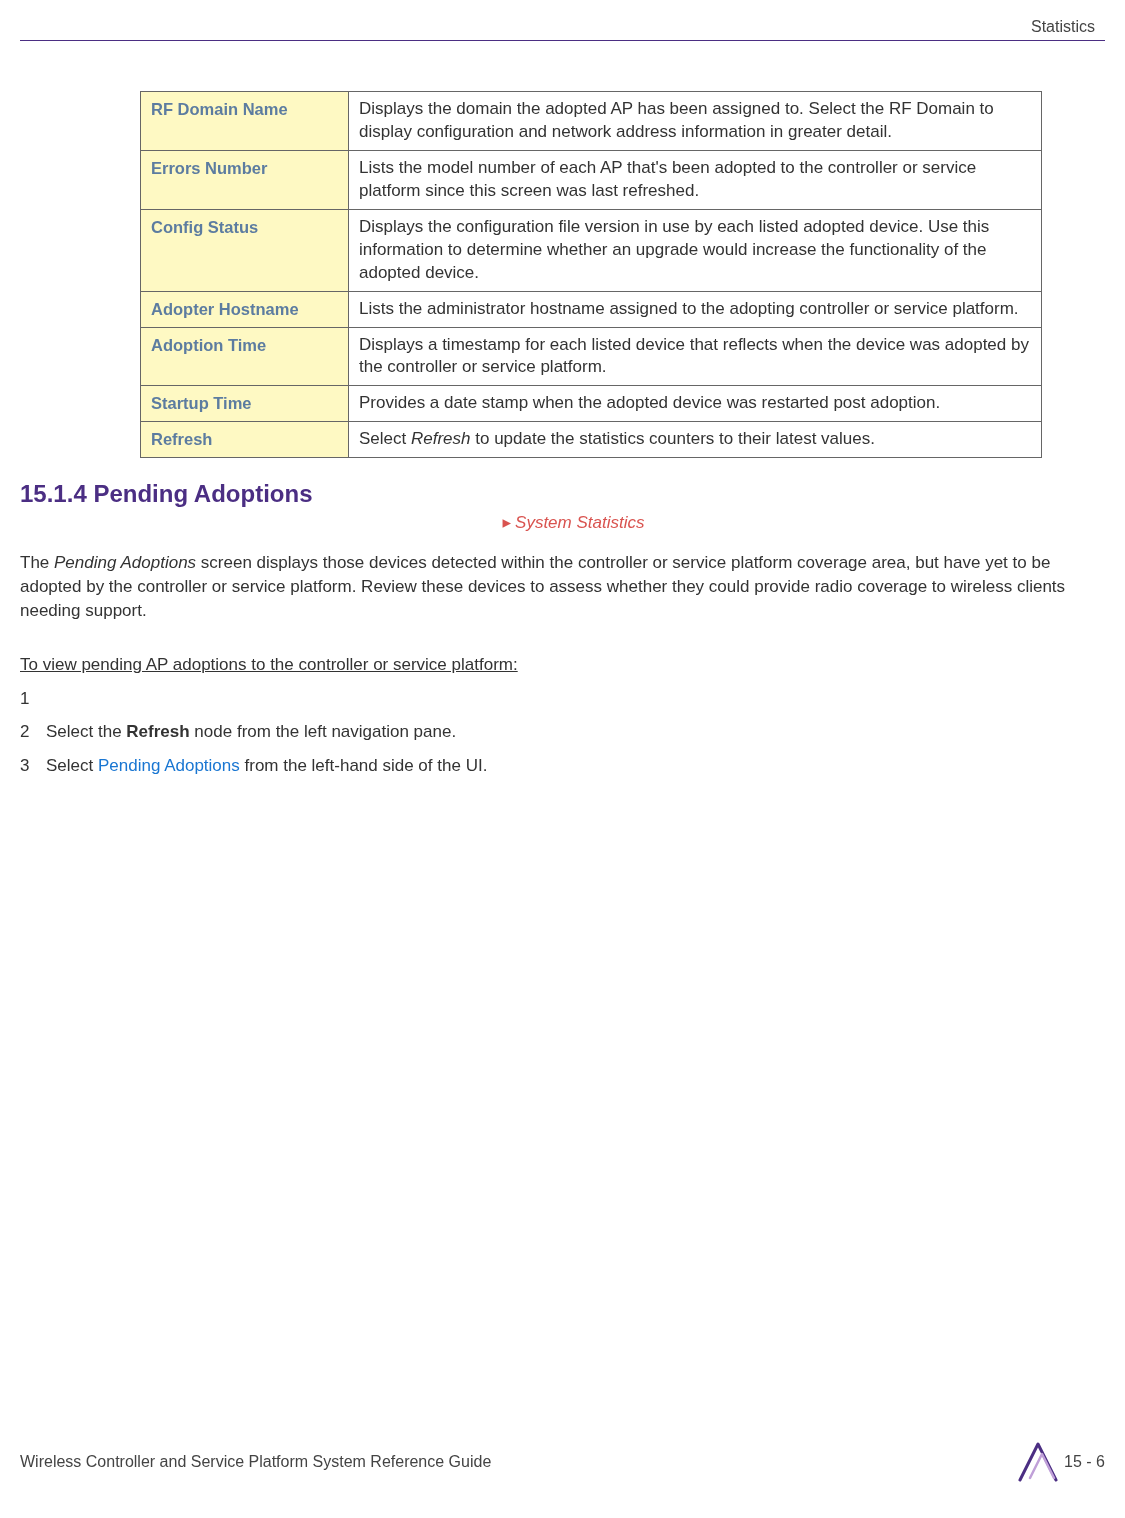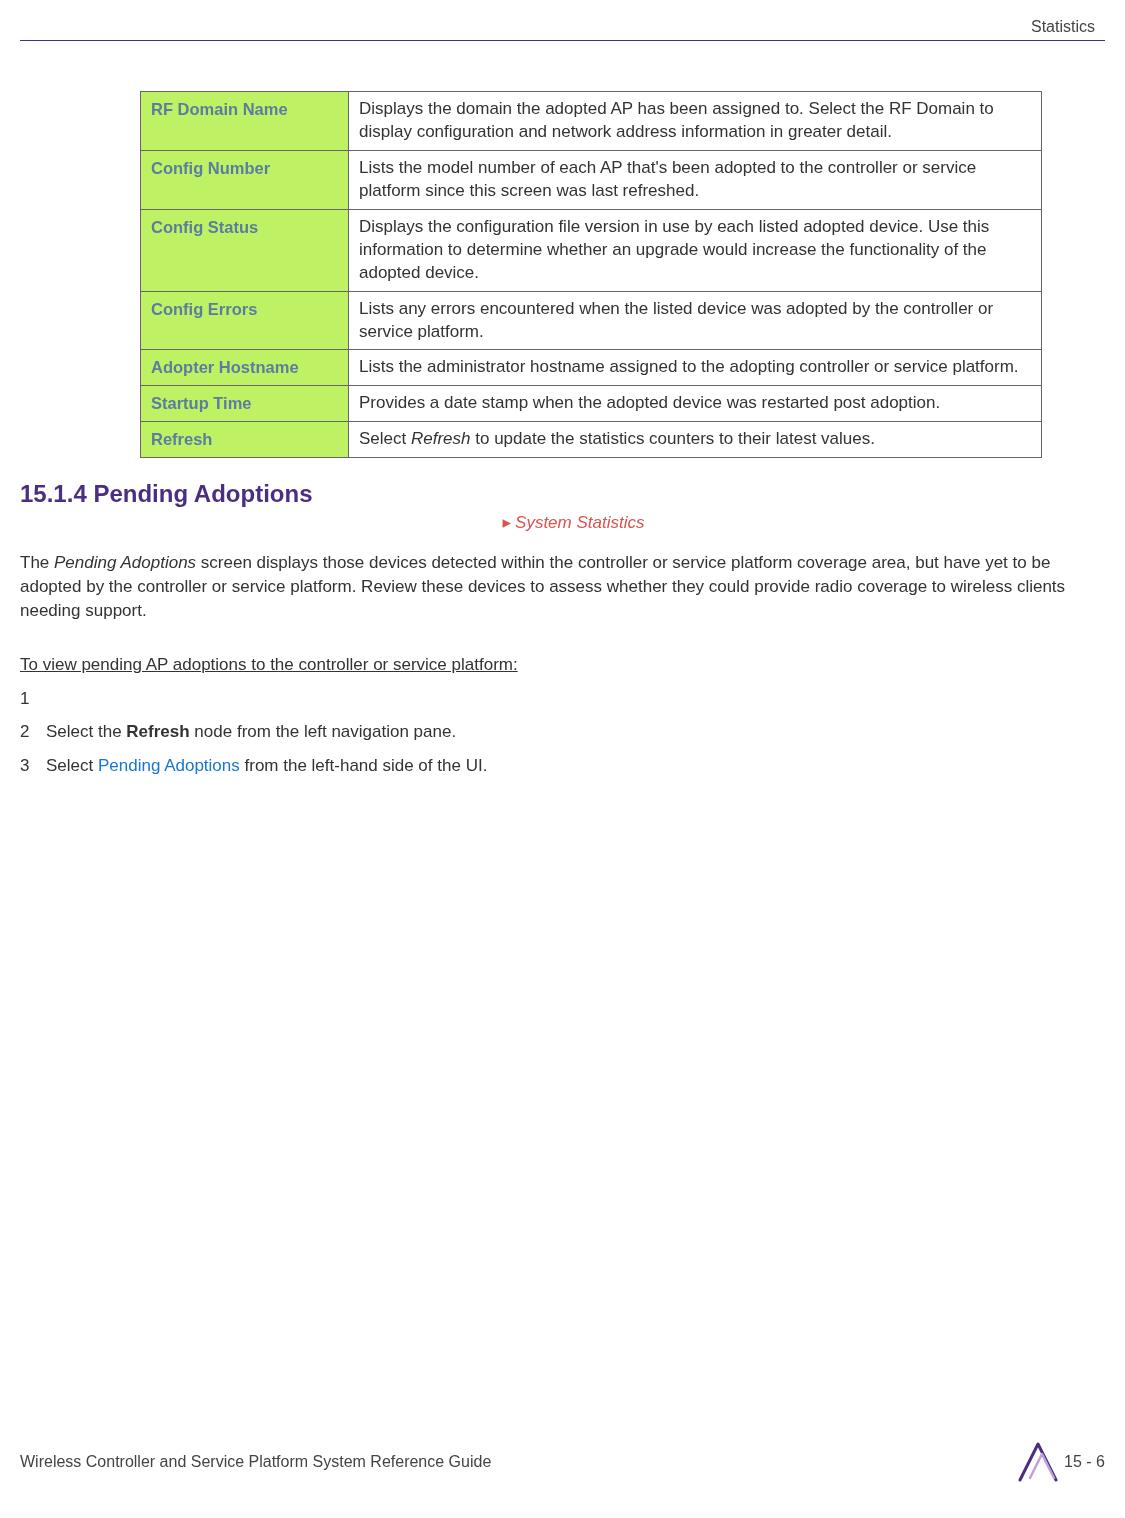--- a/index.html
+++ b/index.html
@@ -32,21 +32,21 @@
       border: 1.5px solid #666;
       margin-bottom: 22px;
     }
     .definition-table td {
       border: 1px solid #666;
       padding: 6px 8px 6px 10px;
       vertical-align: top;
       line-height: 1.35;
     }
     .definition-table td.term {
-      background: #bef264;
+      background: #fef9c3;
       font-weight: bold;
       color: #5c7ca0;
       width: 208px;
       font-size: 16.5px;
     }
     .definition-table td.desc {
       background: #fff;
       color: #333;
       font-size: 17px;
     }
@@ -132,34 +132,34 @@
 <div class="header-right">Statistics</div>
 <hr class="header-rule">
 
 <table class="definition-table">
   <tbody>
     <tr>
       <td class="term">RF Domain Name</td>
       <td class="desc">Displays the domain the adopted AP has been assigned to. Select the RF Domain to display configuration and network address information in greater detail.</td>
     </tr>
     <tr>
-      <td class="term">Config Number</td>
+      <td class="term">Errors Number</td>
       <td class="desc">Lists the model number of each AP that's been adopted to the controller or service platform since this screen was last refreshed.</td>
     </tr>
     <tr>
       <td class="term">Config Status</td>
       <td class="desc">Displays the configuration file version in use by each listed adopted device. Use this information to determine whether an upgrade would increase the functionality of the adopted device.</td>
     </tr>
     <tr>
-      <td class="term">Config Errors</td>
-      <td class="desc">Lists any errors encountered when the listed device was adopted by the controller or service platform.</td>
-    </tr>
-    <tr>
       <td class="term">Adopter Hostname</td>
       <td class="desc">Lists the administrator hostname assigned to the adopting controller or service platform.</td>
+    </tr>
+    <tr>
+      <td class="term">Adoption Time</td>
+      <td class="desc">Displays a timestamp for each listed device that reflects when the device was adopted by the controller or service platform.</td>
     </tr>
     <tr>
       <td class="term">Startup Time</td>
       <td class="desc">Provides a date stamp when the adopted device was restarted post adoption.</td>
     </tr>
     <tr>
       <td class="term">Refresh</td>
       <td class="desc"><span>Select </span><span class="italic">Refresh</span><span> to update the statistics counters to their latest values.</span></td>
     </tr>
   </tbody>

